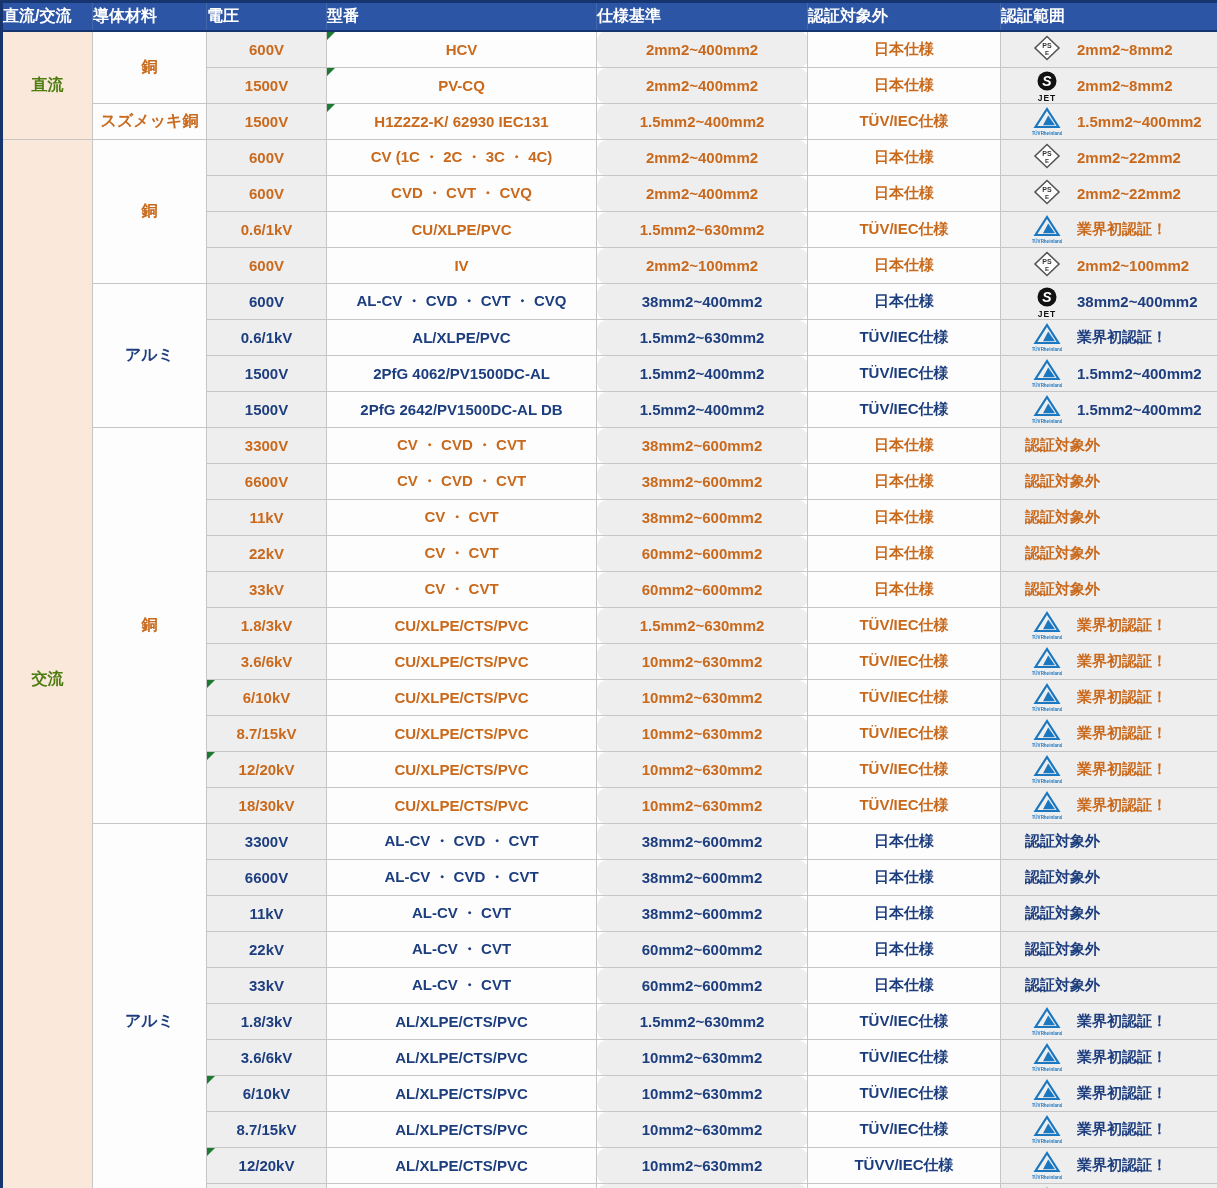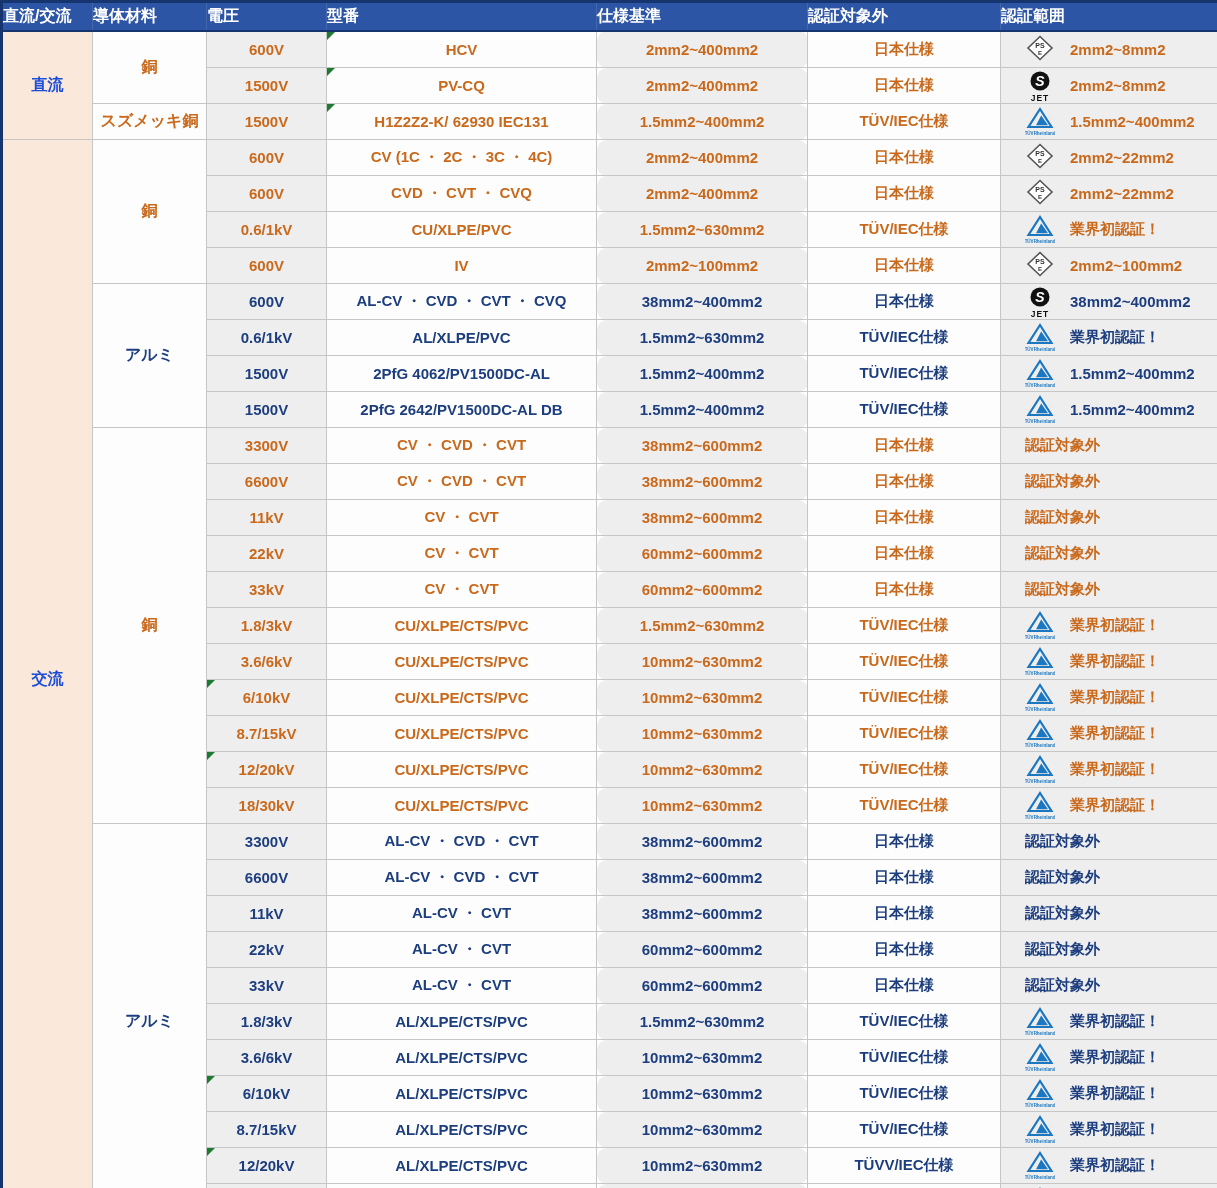--- a/index.html
+++ b/index.html
@@ -5,29 +5,29 @@
   html,body{margin:0;padding:0;background:#fff;}
   body{width:1217px;font-family:"Liberation Sans",sans-serif;}
   table{border-collapse:collapse;table-layout:fixed;width:1217px;border:3px solid #16356f;}
   th{background:#2d55a5;color:#fff;font-size:16px;font-weight:bold;height:27px;
      border-bottom:2px solid #16356f;border-right:1px solid #4467ab;padding:0;text-align:left;}
   th:last-child{border-right:none;}
   td{border:1px solid #c6c6c6;height:35px;padding:0;font-weight:bold;font-size:15px;
      text-align:center;vertical-align:middle;color:inherit;overflow:hidden;white-space:nowrap;}
   tr.cu{color:#c9691c;}
   tr.al{color:#1d3e7e;}
-  td.m{background:#fae8da;color:#1d4ed8;font-size:16px;}
+  td.m{background:#fae8da;color:#4d7c0f;font-size:16px;}
   td.t{background:#fdfdfd;font-size:16px;}
   td.v{background:#efeeef;position:relative;}
   td.d{background:#fdfdfd;position:relative;margin-left:44px;}
   td.r{background:#efeeef;border-radius:10px;}
   td.s{background:#fdfdfd;}
   td.c{background:#efeeef;text-align:left;}
   td.c.p{padding-left:24px;}
-  .cw{display:flex;align-items:center;padding-left:24px;gap:15px;}
+  .cw{display:flex;align-items:center;padding-left:31px;gap:15px;}
   .ic{width:30px;height:32px;flex:0 0 30px;}
   .k{position:absolute;left:0;top:0;width:0;height:0;
      border-top:8px solid #1e7a33;border-right:8px solid transparent;}
 </style>
 </head>
 <body>
 
 <svg width="0" height="0" style="position:absolute" aria-hidden="true">
   <defs>
     <symbol id="i-pse" viewBox="0 0 30 32">

